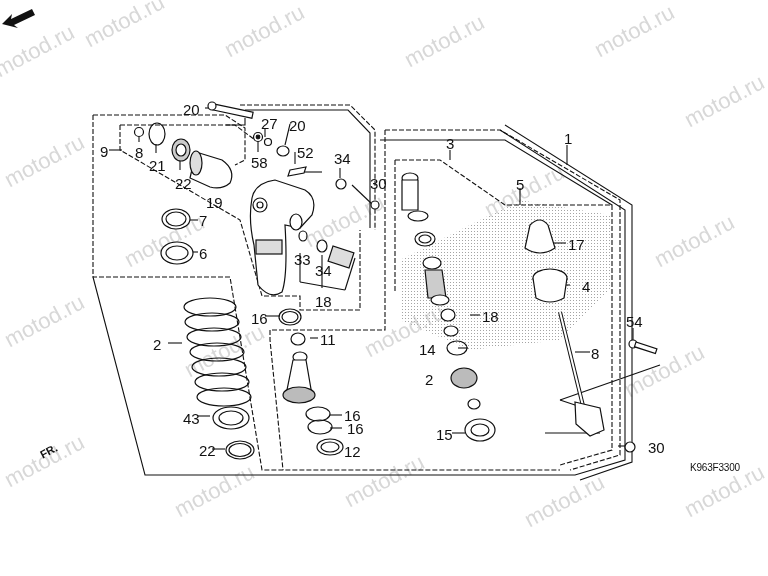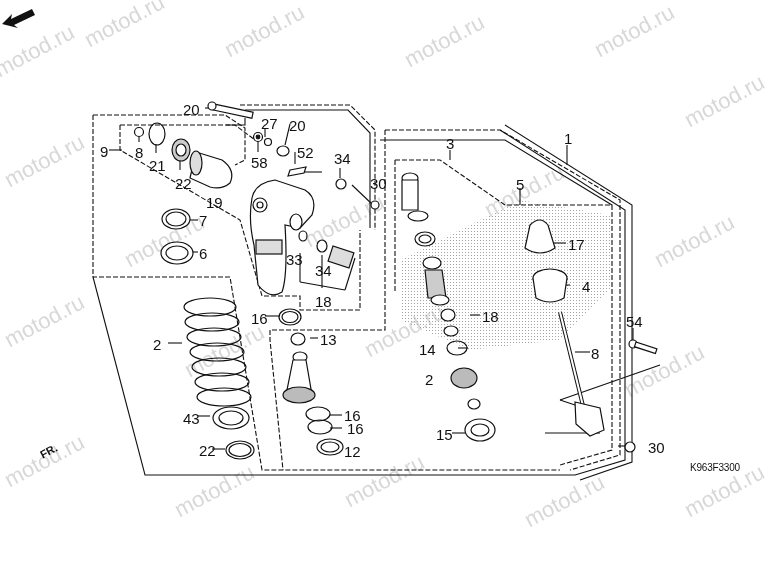--- a/index.html
+++ b/index.html
@@ -246,26 +246,26 @@
   <span class="lbl" style="left:175px;top:176px">22</span>
   <span class="lbl" style="left:206px;top:195px">19</span>
   <span class="lbl" style="left:261px;top:116px">27</span>
   <span class="lbl" style="left:289px;top:118px">20</span>
   <span class="lbl" style="left:251px;top:155px">58</span>
   <span class="lbl" style="left:297px;top:145px">52</span>
   <span class="lbl" style="left:334px;top:151px">34</span>
   <span class="lbl" style="left:370px;top:176px">30</span>
   <span class="lbl" style="left:199px;top:213px">7</span>
   <span class="lbl" style="left:199px;top:246px">6</span>
-  <span class="lbl" style="left:286px;top:252px">33</span>
+  <span class="lbl" style="left:294px;top:252px">33</span>
   <span class="lbl" style="left:315px;top:263px">34</span>
   <span class="lbl" style="left:315px;top:294px">18</span>
   <span class="lbl" style="left:251px;top:311px">16</span>
   <span class="lbl" style="left:153px;top:337px">2</span>
-  <span class="lbl" style="left:320px;top:332px">13</span>
+  <span class="lbl" style="left:320px;top:332px">11</span>
   <span class="lbl" style="left:183px;top:411px">43</span>
   <span class="lbl" style="left:199px;top:443px">22</span>
   <span class="lbl" style="left:344px;top:408px">16</span>
   <span class="lbl" style="left:347px;top:421px">16</span>
   <span class="lbl" style="left:344px;top:444px">12</span>
   <span class="lbl" style="left:446px;top:136px">3</span>
   <span class="lbl" style="left:564px;top:131px">1</span>
   <span class="lbl" style="left:516px;top:177px">5</span>
   <span class="lbl" style="left:568px;top:237px">17</span>
   <span class="lbl" style="left:582px;top:279px">4</span>

